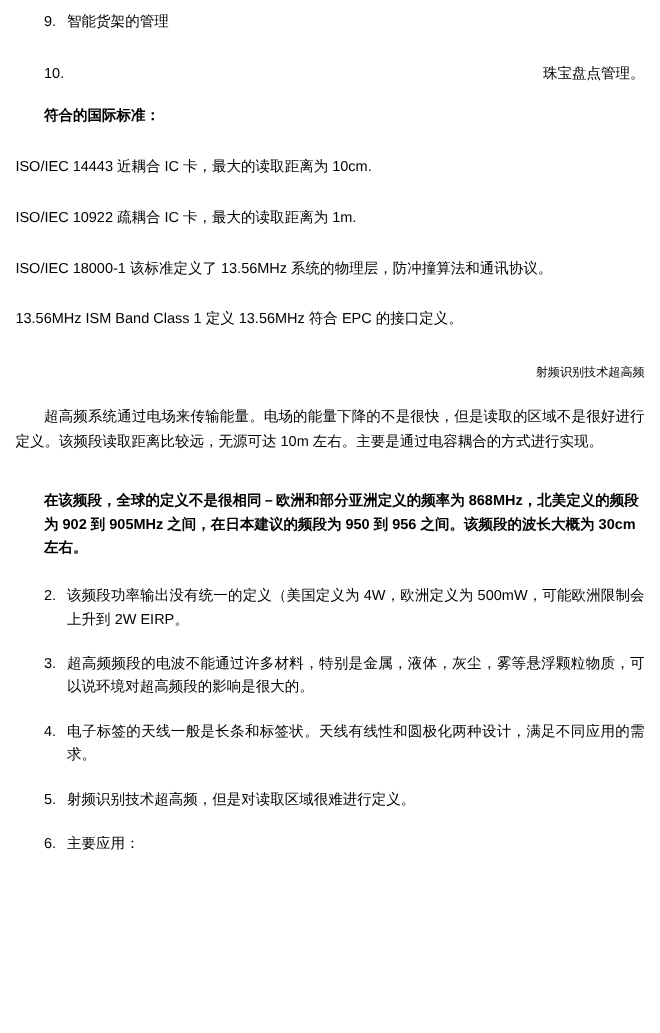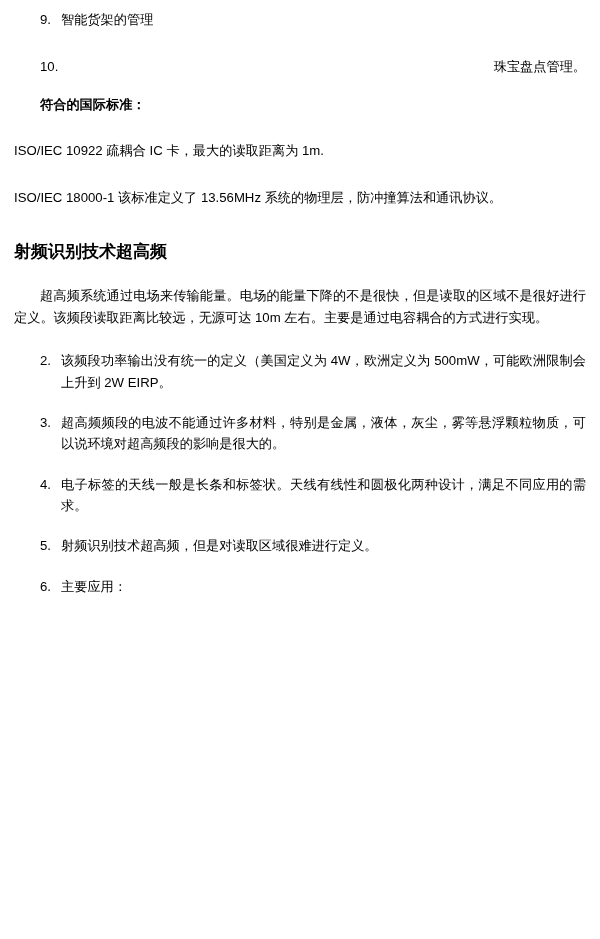--- a/index.html
+++ b/index.html
@@ -35,22 +35,23 @@
   .sp-sect      { margin-top: 30px; }
   .sp-para      { margin-top: 22px; }
   .sp-feat      { margin-top: 33px; }
   .sp-item      { margin-top: 19px; }
   .sp-apps      { margin-top: 24px; }
 
   .indent-1 { padding-left: 26px; }
 
   .bold { font-weight: bold; }
   .section-title {
-    font-weight: bold;
-    font-size: 17px;
+    font-weight: normal;
+    font-size: 11px;
+    text-align: right;
   }
   .para-indent { text-indent: 26px; margin-top: 20px; }
   .num-item {
     position: relative;
     padding-left: 47px;
   }
   .num-item > .n {
     position: absolute;
     left: 26px;
     top: 0;
@@ -70,30 +71,33 @@
     <span>智能货架的管理</span>
   </div>
 
   <div class="blk num-item sp-list" style="margin-top:26px;text-align:right;">
     <span class="n">10.</span>
     <span>珠宝盘点管理。</span>
   </div>
 
   <div class="blk bold indent-1 sp-head">符合的国际标准：</div>
 
+  <div class="blk sp-std">ISO/IEC 14443  近耦合 IC 卡，最大的读取距离为 10cm.</div>
 
   <div class="blk sp-std">ISO/IEC 10922  疏耦合 IC 卡，最大的读取距离为 1m.</div>
 
   <div class="blk sp-std">ISO/IEC 18000-1  该标准定义了 13.56MHz 系统的物理层，防冲撞算法和通讯协议。</div>
 
+  <div class="blk sp-std">13.56MHz ISM Band Class 1  定义 13.56MHz 符合 EPC 的接口定义。</div>
 
   <div class="blk section-title sp-sect">射频识别技术超高频</div>
 
   <div class="blk para-indent just sp-para">超高频系统通过电场来传输能量。电场的能量下降的不是很快，但是读取的区域不是很好进行定义。该频段读取距离比较远，无源可达 10m 左右。主要是通过电容耦合的方式进行实现。</div>
 
+  <div class="blk bold indent-1 sp-feat">在该频段，全球的定义不是很相同－欧洲和部分亚洲定义的频率为 868MHz，北美定义的频段为 902 到 905MHz 之间，在日本建议的频段为 950 到 956 之间。该频段的波长大概为 30cm 左右。</div>
 
   <div class="blk num-item just" style="margin-top:22px;">
     <span class="n">2.</span>
     <span>该频段功率输出没有统一的定义（美国定义为 4W，欧洲定义为 500mW，可能欧洲限制会上升到 2W EIRP。</span>
   </div>
 
   <div class="blk num-item just sp-item">
     <span class="n">3.</span>
     <span>超高频频段的电波不能通过许多材料，特别是金属，液体，灰尘，雾等悬浮颗粒物质，可以说环境对超高频段的影响是很大的。</span>
   </div>

